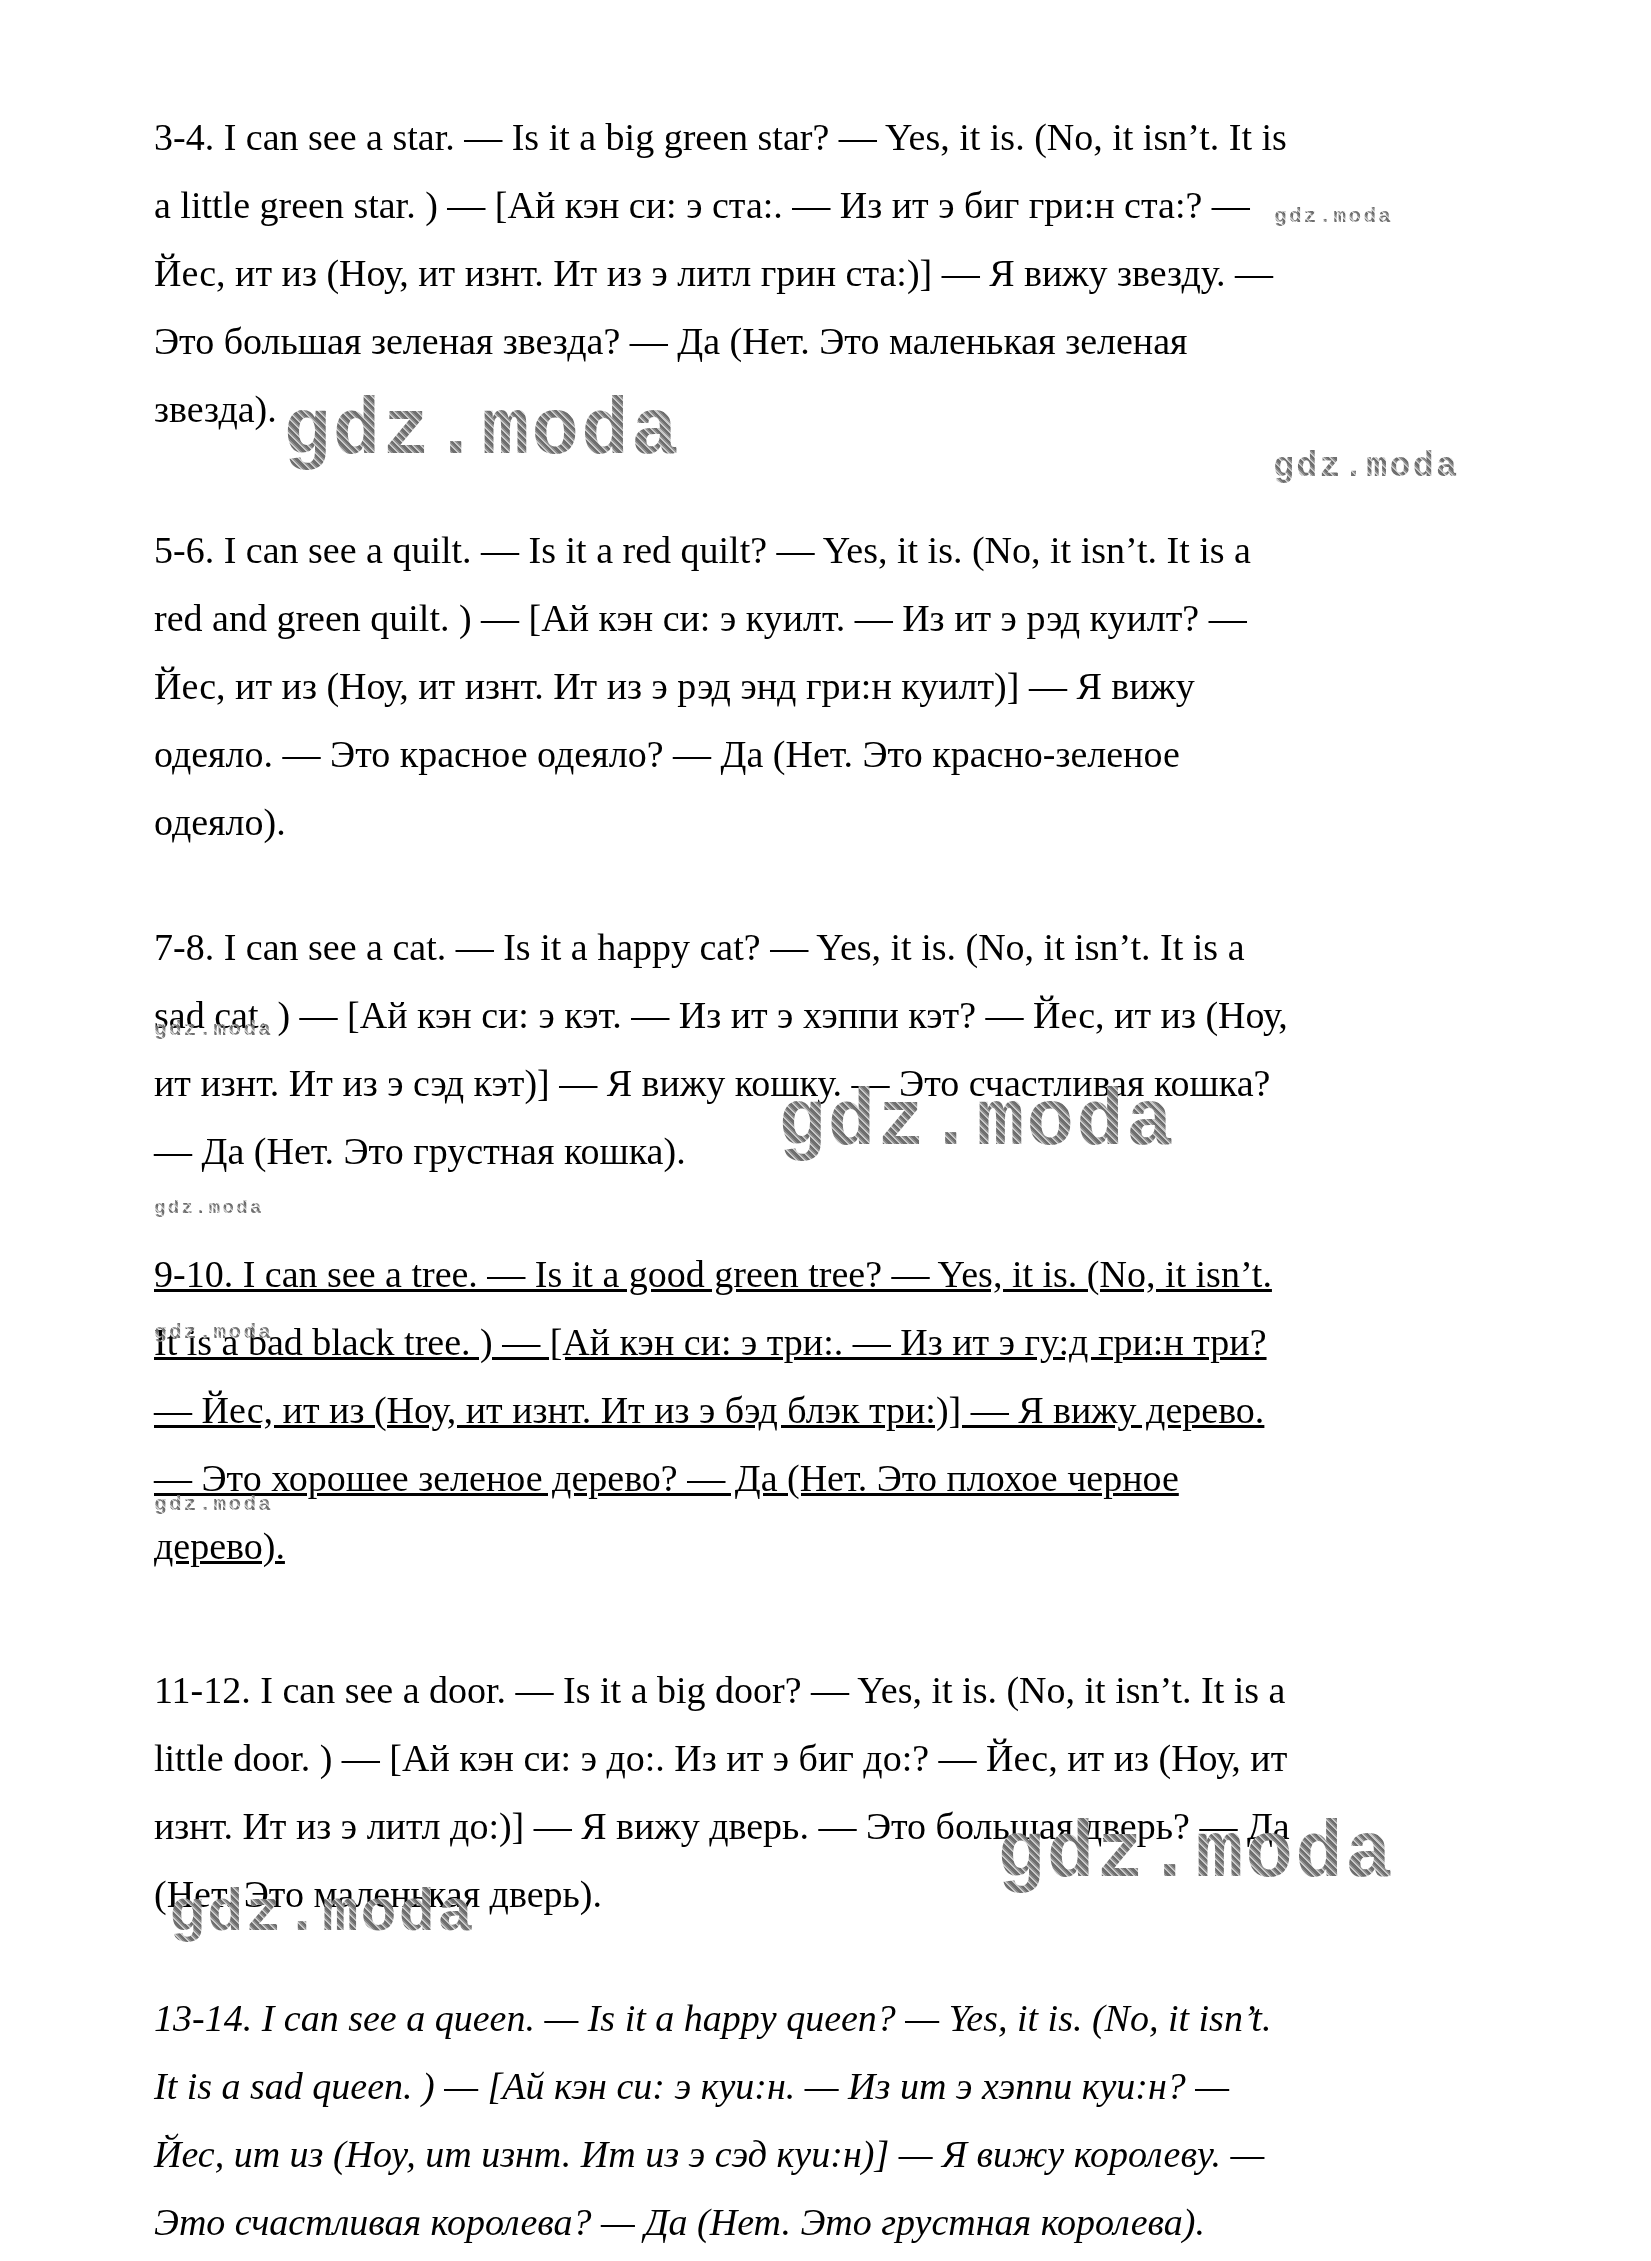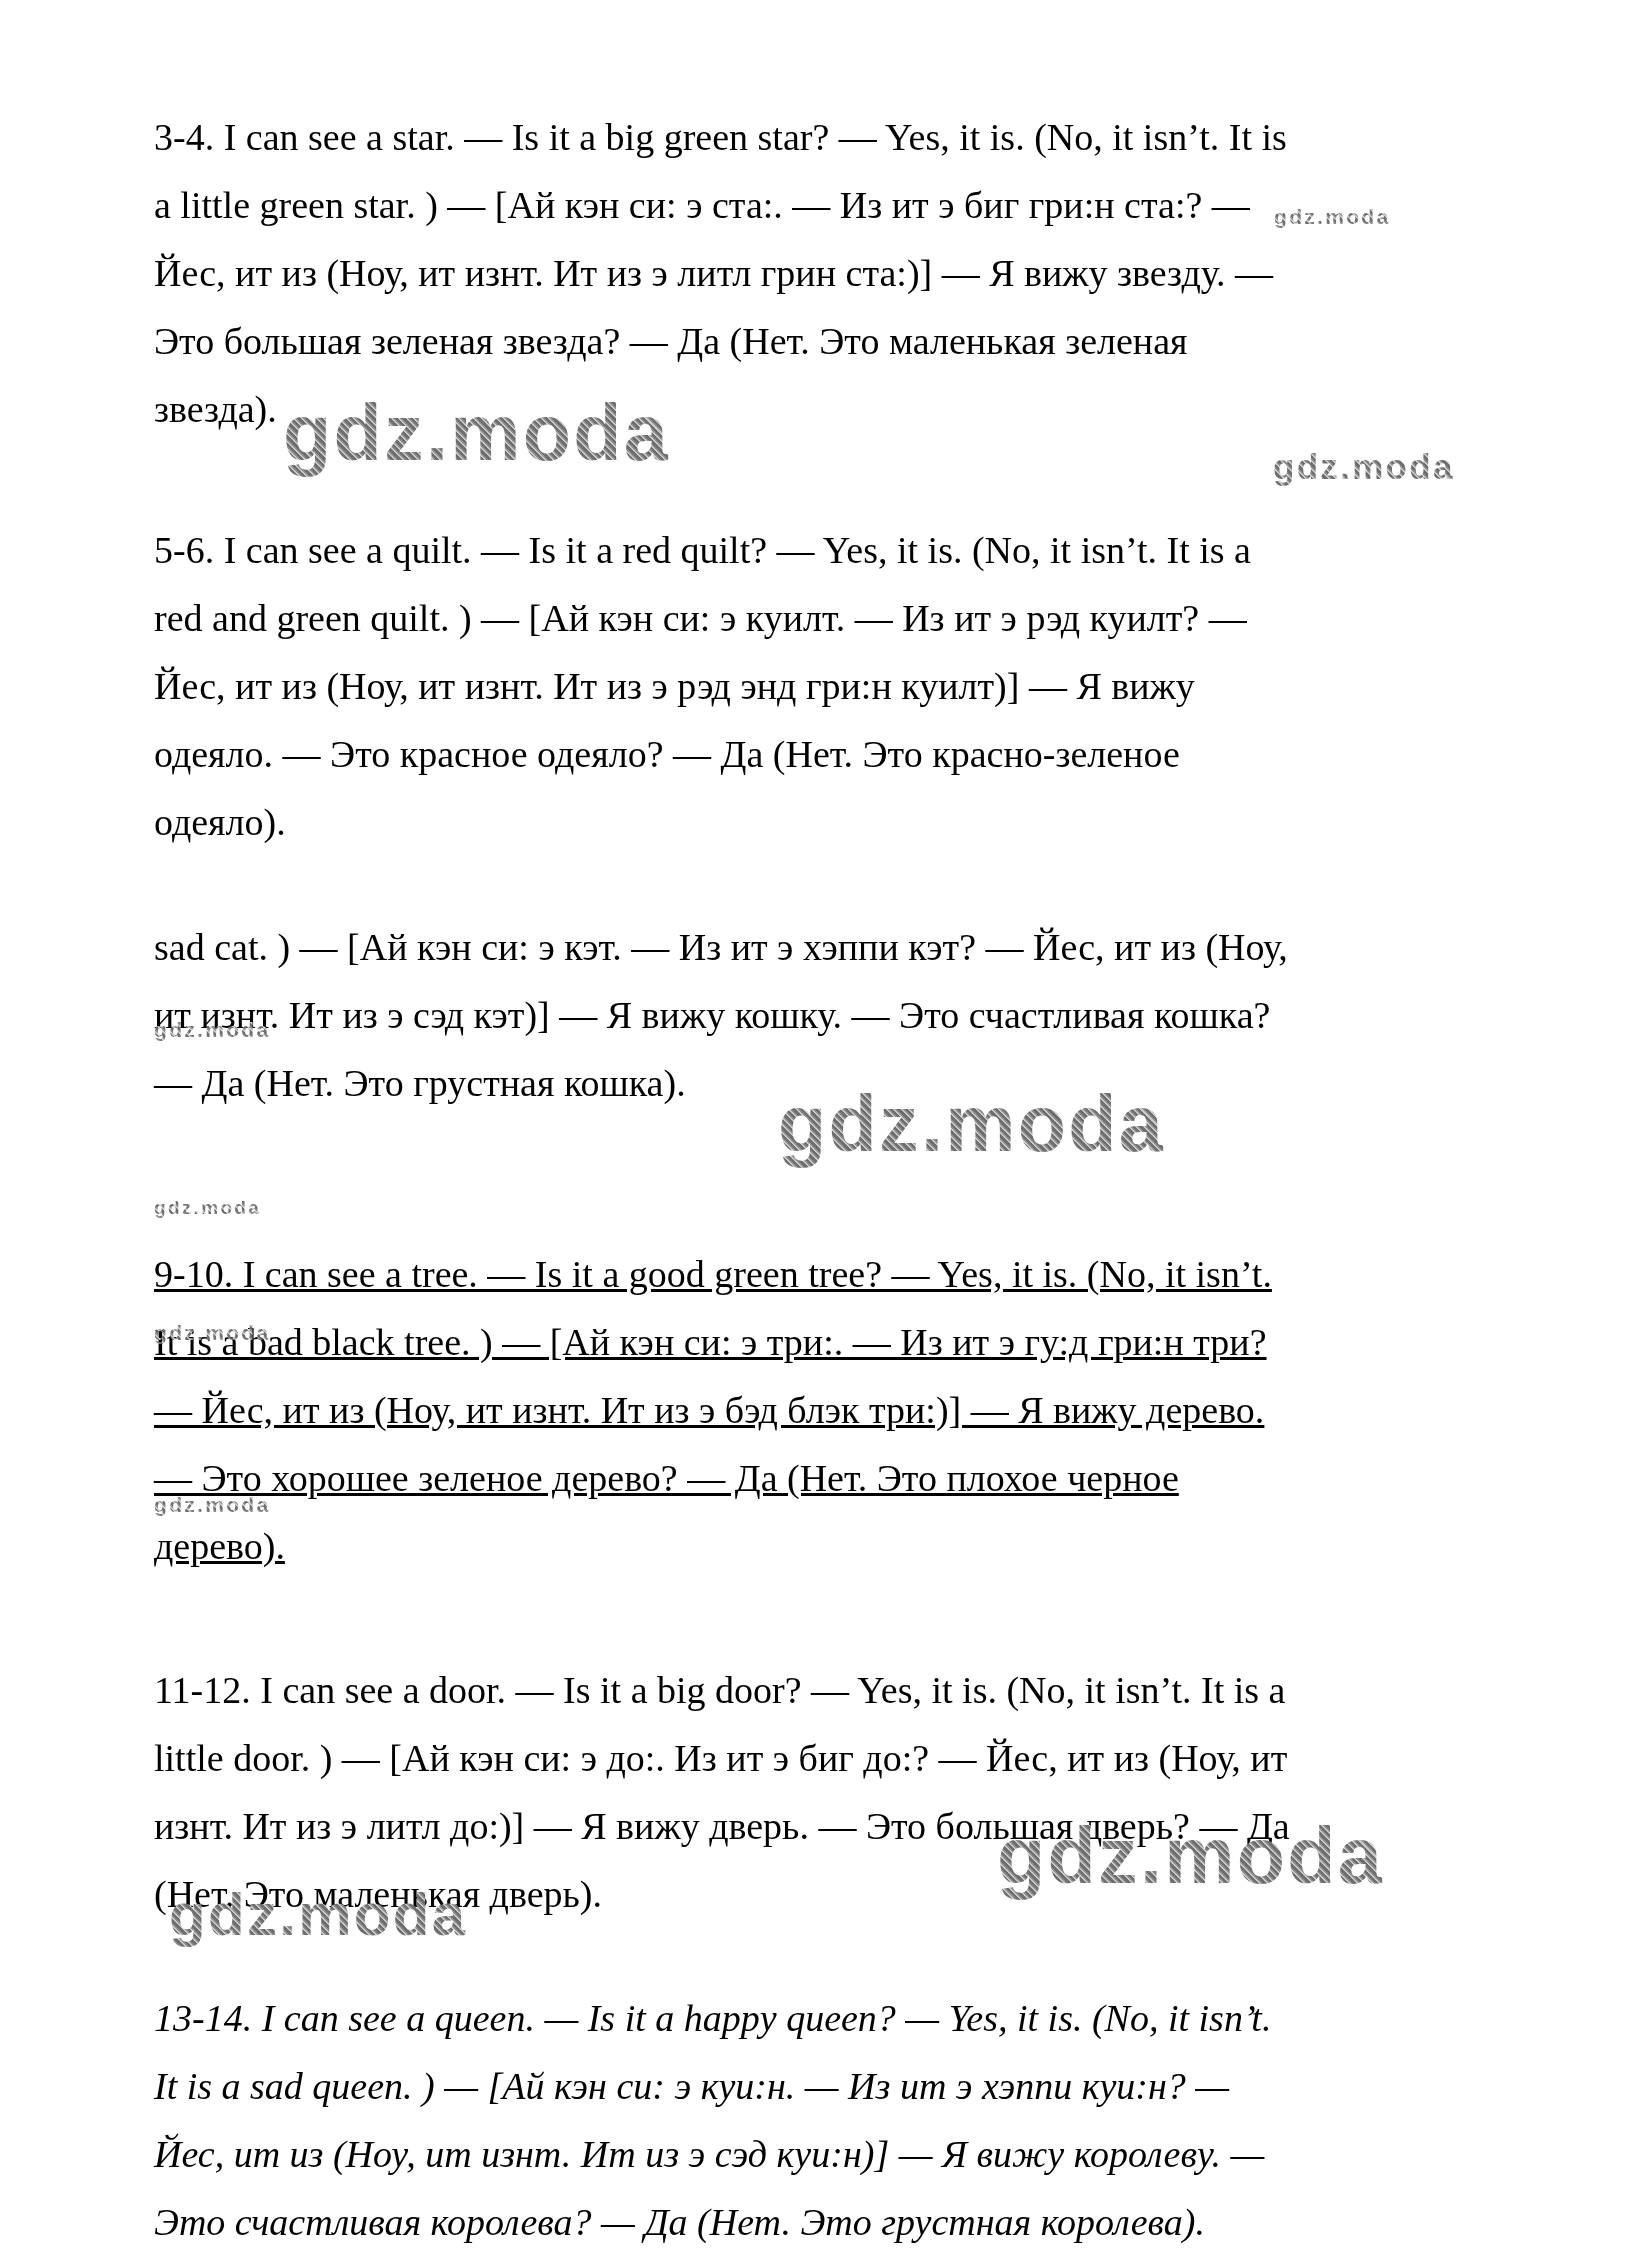--- a/index.html
+++ b/index.html
@@ -30,21 +30,21 @@
   .p1 { top: 103px; }
   .p2 { top: 516px; }
   .p3 { top: 913px; }
   .p4 { top: 1240px; text-decoration: underline; }
   .p5 { top: 1656px; }
   .p6 { top: 1984px; font-style: italic; }
 
   
   .wm {
     position: absolute;
-    font-family: Liberation Sans, sans-serif;
+    font-family: Liberation Mono, monospace;
     font-weight: bold;
     letter-spacing: 2.3px;
     color: rgba(105,105,105,0.32);
     background: repeating-linear-gradient(45deg, #6e6e6e 0 2.3px, #c9c9c9 2.3px 3.8px, #8f8f8f 3.8px 5.3px);
     -webkit-background-clip: text;
     background-clip: text;
     -webkit-text-fill-color: transparent;
     white-space: nowrap;
     pointer-events: none;
   }
@@ -79,20 +79,21 @@
 
   <div class="para p2">
     <div class="line">5-6. I can see a quilt. — Is it a red quilt? — Yes, it is. (No, it isn’t. It is a</div>
     <div class="line">red and green quilt. ) — [Ай кэн си: э куилт. — Из ит э рэд куилт? —</div>
     <div class="line">Йес, ит из (Ноу, ит изнт. Ит из э рэд энд гри:н куилт)] — Я вижу</div>
     <div class="line">одеяло. — Это красное одеяло? — Да (Нет. Это красно-зеленое</div>
     <div class="line">одеяло).</div>
   </div>
 
   <div class="para p3">
+    <div class="line">7-8. I can see a cat. — Is it a happy cat? — Yes, it is. (No, it isn’t. It is a</div>
     <div class="line">sad cat. ) — [Ай кэн си: э кэт. — Из ит э хэппи кэт? — Йес, ит из (Ноу,</div>
     <div class="line">ит изнт. Ит из э сэд кэт)] — Я вижу кошку. — Это счастливая кошка?</div>
     <div class="line">— Да (Нет. Это грустная кошка).</div>
   </div>
 
   <div class="para p4">
     <div class="line">9-10. I can see a tree. — Is it a good green tree? — Yes, it is. (No, it isn’t.</div>
     <div class="line">It is a bad black tree. ) — [Ай кэн си: э три:. — Из ит э гу:д гри:н три?</div>
     <div class="line">— Йес, ит из (Ноу, ит изнт. Ит из э бэд блэк три:)] — Я вижу дерево.</div>
     <div class="line">— Это хорошее зеленое дерево? — Да (Нет. Это плохое черное</div>

